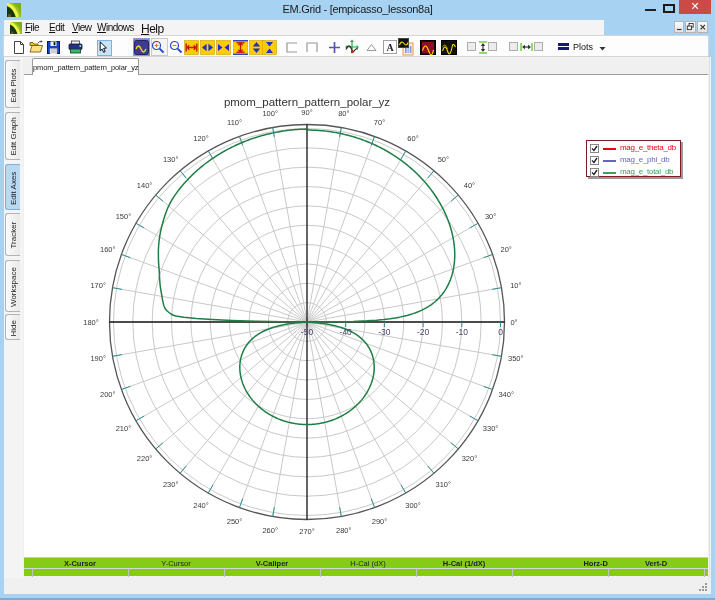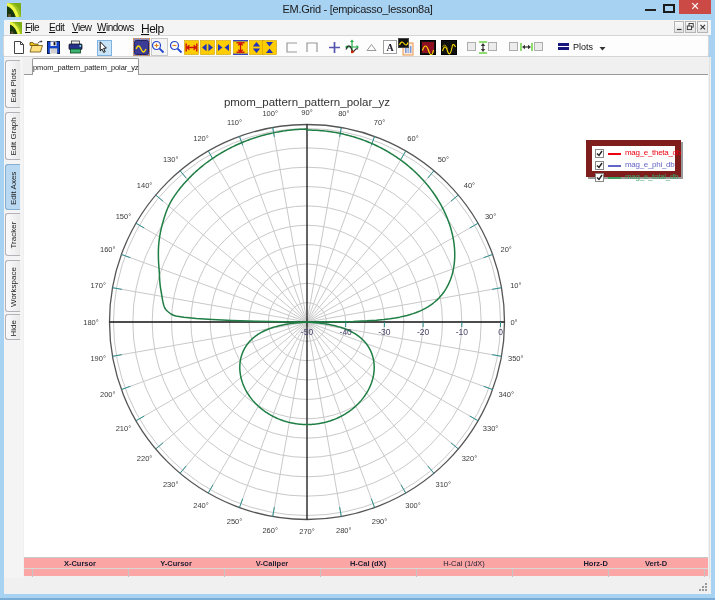--- a/index.html
+++ b/index.html
@@ -14,21 +14,21 @@
     <path d="M0,2 Q5,4 7.5,9 Q8.5,11.5 9,14 L0,14 Z" fill="#17380d"></path>
     <path d="M-1,1 Q7,2.5 10.5,14" fill="none" stroke="#ecf645" stroke-width="3.2"></path>
     <rect x="1" y="11" width="3" height="3" fill="#5c5030"></rect>
   </svg>
   <div class="abs" style="left:0;top:3px;width:715px;text-align:center;font-size:11px;letter-spacing:-0.3px;color:#1a1a1a">EM.Grid - [empicasso_lesson8a]</div>
   <div class="abs" style="left:645px;top:9px;width:11px;height:2px;background:#222"></div>
   <div class="abs" style="left:663px;top:4px;width:12px;height:9px;border:2px solid #1a1a1a"></div>
   <div class="abs" style="left:679px;top:0;width:32px;height:14px;background:#cc4a45;color:#fff;font-size:11px;text-align:center;line-height:13px">✕</div>
 </div>
 
-<div class="abs" style="left:4px;top:20px;width:707px;height:15px;background:#f4f4f4">
+<div class="abs" style="left:4px;top:20px;width:600px;height:15px;background:#f4f4f4">
   <svg class="abs" style="left:6px;top:2px" width="12" height="12" viewBox="0 0 14 14">
     <rect width="14" height="14" fill="#9ec41e"></rect>
     <path d="M5,0 Q11,3 13,9 L14,14 L14,0 Z" fill="#7fae14"></path>
     <path d="M0,2 Q5,4 7.5,9 Q8.5,11.5 9,14 L0,14 Z" fill="#17380d"></path>
     <path d="M-1,1 Q7,2.5 10.5,14" fill="none" stroke="#ecf645" stroke-width="3.2"></path>
     <rect x="1" y="11" width="3" height="3" fill="#5c5030"></rect>
   </svg>
   <div class="abs" style="left:21px;top:2px;font-size:10px;letter-spacing:-0.5px;color:#111"><u>F</u>ile</div>
   <div class="abs" style="left:45px;top:2px;font-size:10px;letter-spacing:-0.5px;color:#111"><u>E</u>dit</div>
   <div class="abs" style="left:68px;top:2px;font-size:10px;letter-spacing:-0.5px;color:#111"><u>V</u>iew</div>
@@ -214,26 +214,26 @@
     </div>
 </div>
 
 <div class="abs" style="left:23px;top:57px;width:687px;height:521px;background:#f0f0f0;border-right:1px solid #e0e0e0">
 
   <div class="abs" style="left:1px;top:1px;width:684px;height:17px;background:#f0f0f0;border-bottom:1px solid #9a9a9a"></div>
   <div class="abs" style="left:9px;top:1px;width:107px;height:18px;background:#fff;border:1px solid #9a9a9a;border-bottom:none;border-radius:2px 2px 0 0;font-size:7.5px;color:#222;text-align:center;line-height:17px;letter-spacing:-0.1px">pmom_pattern_pattern_polar_yz</div>
 
   <div class="abs" style="left:1px;top:18px;width:684px;height:482px;background:#fff"></div>
 
-  <div class="abs" id="statusbar" style="left:1px;top:500px;width:684px;height:19px;background:#fca5a5;border-top:1px solid #c8c8c8">
+  <div class="abs" id="statusbar" style="left:1px;top:500px;width:684px;height:19px;background:#84cc16;border-top:1px solid #c8c8c8">
 <div class="abs" style="left:8px;top:1px;width:96px;height:9px;font-size:7.5px;font-weight:bold;color:#1c1c30;text-align:center">X-Cursor</div>
-<div class="abs" style="left:104px;top:1px;width:96px;height:9px;font-size:7.5px;font-weight:bold;color:#1c1c30;text-align:center">Y-Cursor</div>
+<div class="abs" style="left:104px;top:1px;width:96px;height:9px;font-size:7.5px;font-weight:normal;color:#1c1c30;text-align:center">Y-Cursor</div>
 <div class="abs" style="left:200px;top:1px;width:96px;height:9px;font-size:7.5px;font-weight:bold;color:#1c1c30;text-align:center">V-Caliper</div>
-<div class="abs" style="left:296px;top:1px;width:96px;height:9px;font-size:7.5px;font-weight:bold;color:#1c1c30;text-align:center">H-Cal (dX)</div>
-<div class="abs" style="left:392px;top:1px;width:96px;height:9px;font-size:7.5px;font-weight:normal;color:#1c1c30;text-align:center">H-Cal (1/dX)</div>
+<div class="abs" style="left:296px;top:1px;width:96px;height:9px;font-size:7.5px;font-weight:normal;color:#1c1c30;text-align:center">H-Cal (dX)</div>
+<div class="abs" style="left:392px;top:1px;width:96px;height:9px;font-size:7.5px;font-weight:bold;color:#1c1c30;text-align:center">H-Cal (1/dX)</div>
 <div class="abs" style="left:488px;top:1px;width:96px;height:9px;font-size:7.5px;font-weight:bold;color:#1c1c30;text-align:right">Horz-D</div>
 <div class="abs" style="left:584px;top:1px;width:96px;height:9px;font-size:7.5px;font-weight:bold;color:#1c1c30;text-align:center">Vert-D</div>
 <div class="abs" style="left:8px;top:11px;width:1px;height:8px;background:#c4c4c4"></div>
 <div class="abs" style="left:104px;top:11px;width:1px;height:8px;background:#c4c4c4"></div>
 <div class="abs" style="left:200px;top:11px;width:1px;height:8px;background:#c4c4c4"></div>
 <div class="abs" style="left:296px;top:11px;width:1px;height:8px;background:#c4c4c4"></div>
 <div class="abs" style="left:392px;top:11px;width:1px;height:8px;background:#c4c4c4"></div>
 <div class="abs" style="left:488px;top:11px;width:1px;height:8px;background:#c4c4c4"></div>
 <div class="abs" style="left:584px;top:11px;width:1px;height:8px;background:#c4c4c4"></div>
 <div class="abs" style="left:680px;top:11px;width:1px;height:8px;background:#c4c4c4"></div>
@@ -372,21 +372,21 @@
       <text x="490.8" y="286.4" font-size="7.5" fill="#3a3a3a" text-anchor="middle">350°</text>
       <text x="282.0" y="259.5" font-size="8.5" fill="#4a4468" text-anchor="middle">-50</text>
       <text x="320.7" y="259.5" font-size="8.5" fill="#4a4468" text-anchor="middle">-40</text>
       <text x="359.4" y="259.5" font-size="8.5" fill="#4a4468" text-anchor="middle">-30</text>
       <text x="398.1" y="259.5" font-size="8.5" fill="#4a4468" text-anchor="middle">-20</text>
       <text x="436.8" y="259.5" font-size="8.5" fill="#4a4468" text-anchor="middle">-10</text>
       <text x="475.5" y="259.5" font-size="8.5" fill="#4a4468" text-anchor="middle">0</text>
     </g>
 </svg>
 
-<div class="abs" style="left:586px;top:140px;width:95px;height:37px;background:#fff;border:6px solid #7f1d1d;box-shadow:2px 2px 0 #9a9a9a">
+<div class="abs" style="left:586px;top:140px;width:95px;height:37px;background:#fff;border:1px solid #7f1d1d;box-shadow:2px 2px 0 #9a9a9a">
 <div class="abs" style="left:3px;top:3px;width:9px;height:9px;background:#fff;border:1px solid #888;overflow:hidden">
       <svg style="display:block;margin:0" width="7" height="7" viewBox="0 0 7 7">
         <path d="M1,3.5 L3,5.5 L6,1" fill="none" stroke="#222" stroke-width="1.4"></path>
       </svg>
     </div>
 <div class="abs" style="left:16px;top:7px;width:13px;height:2px;background:#ee0011"></div>
 <div class="abs" style="left:33px;top:2.5px;line-height:8px;font-size:8px;letter-spacing:-0.3px;color:#ee0011">mag_e_theta_db</div>
 <div class="abs" style="left:3px;top:15px;width:9px;height:9px;background:#fff;border:1px solid #888;overflow:hidden">
       <svg style="display:block;margin:0" width="7" height="7" viewBox="0 0 7 7">
         <path d="M1,3.5 L3,5.5 L6,1" fill="none" stroke="#222" stroke-width="1.4"></path>

